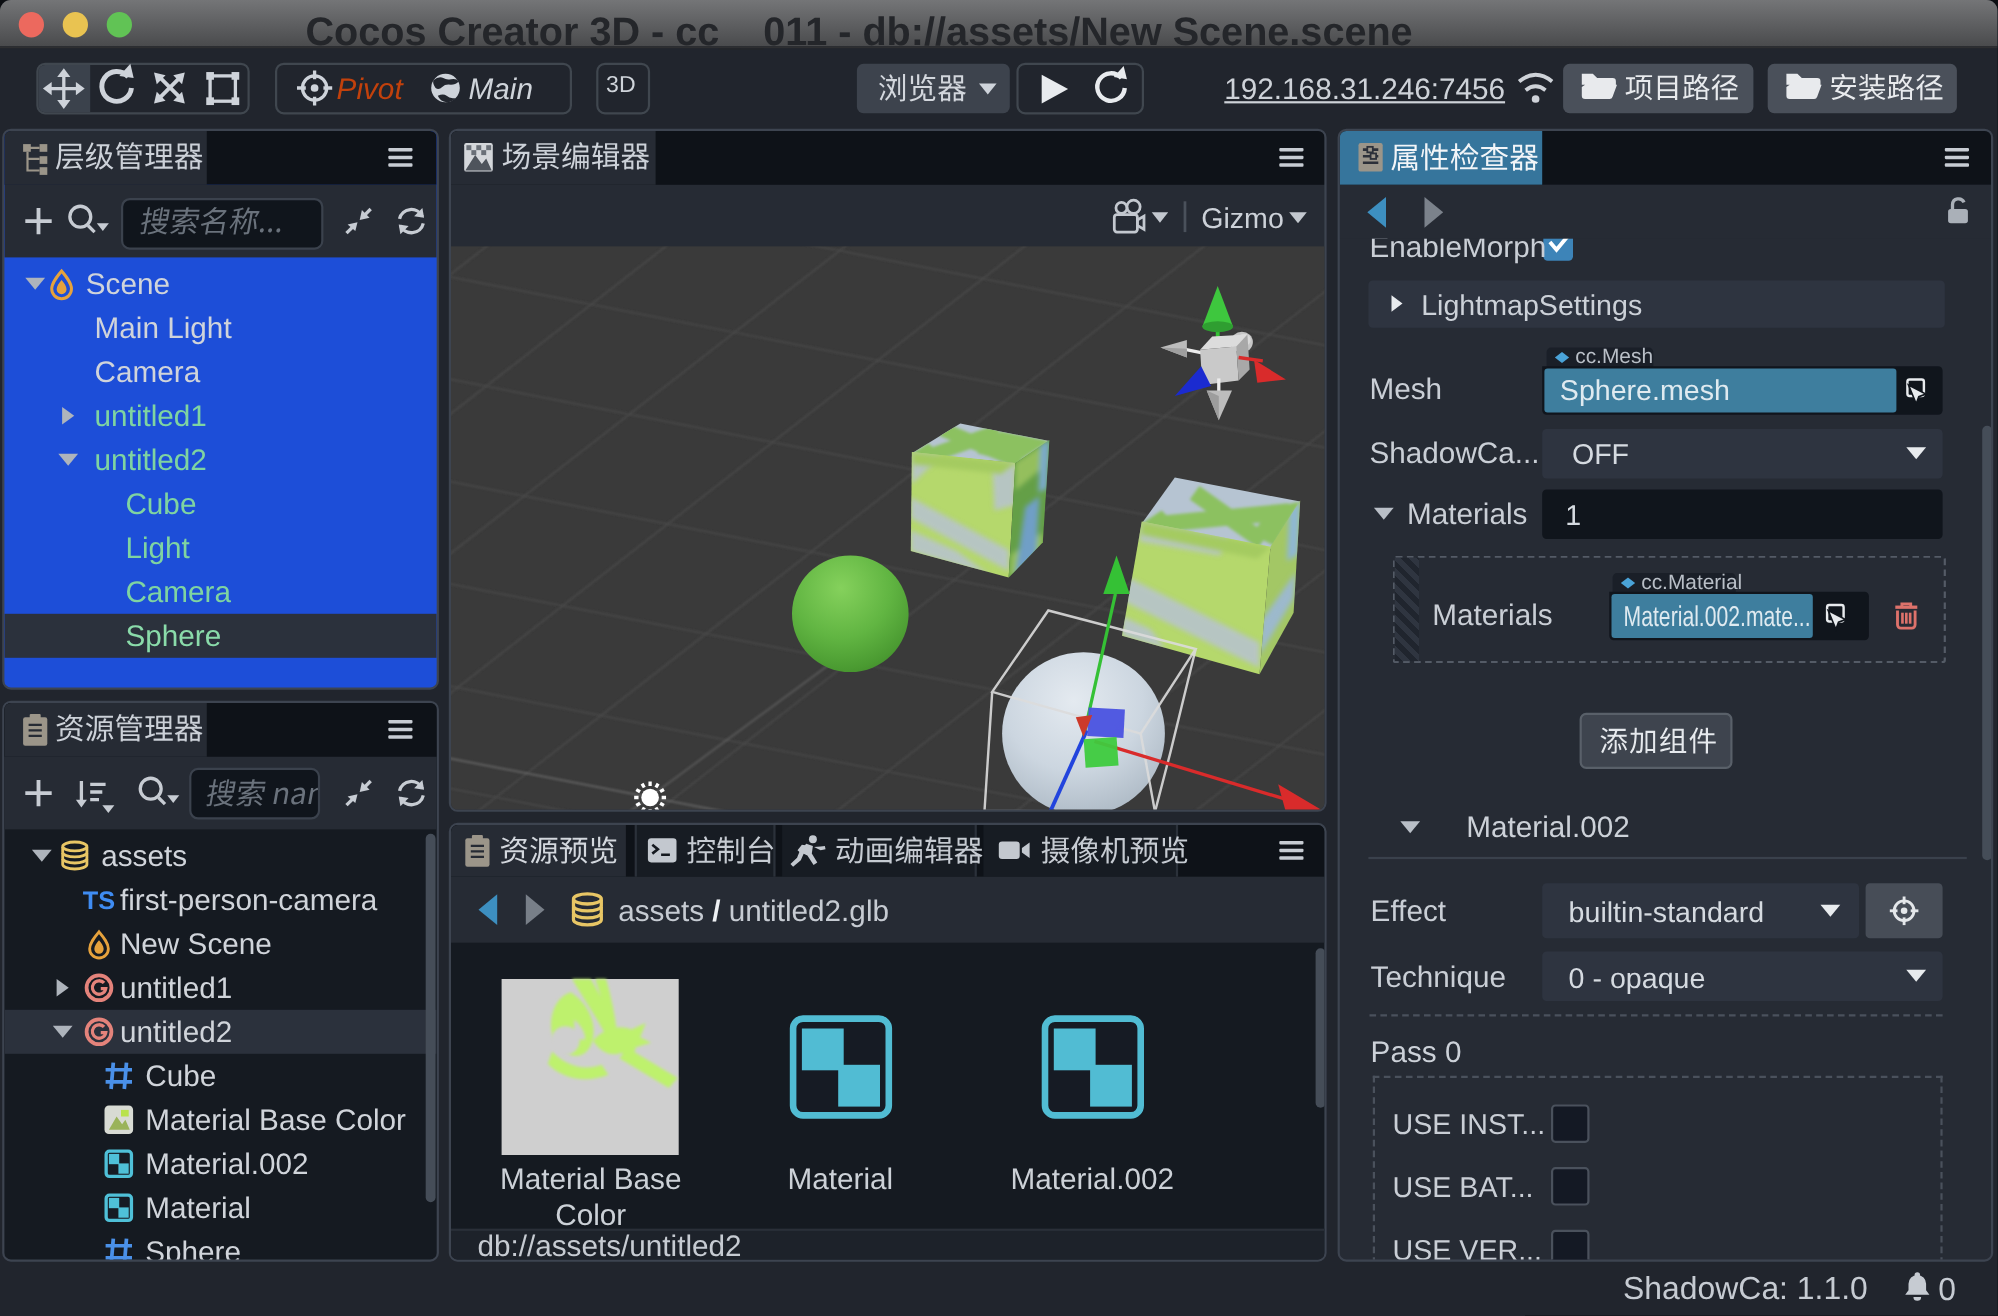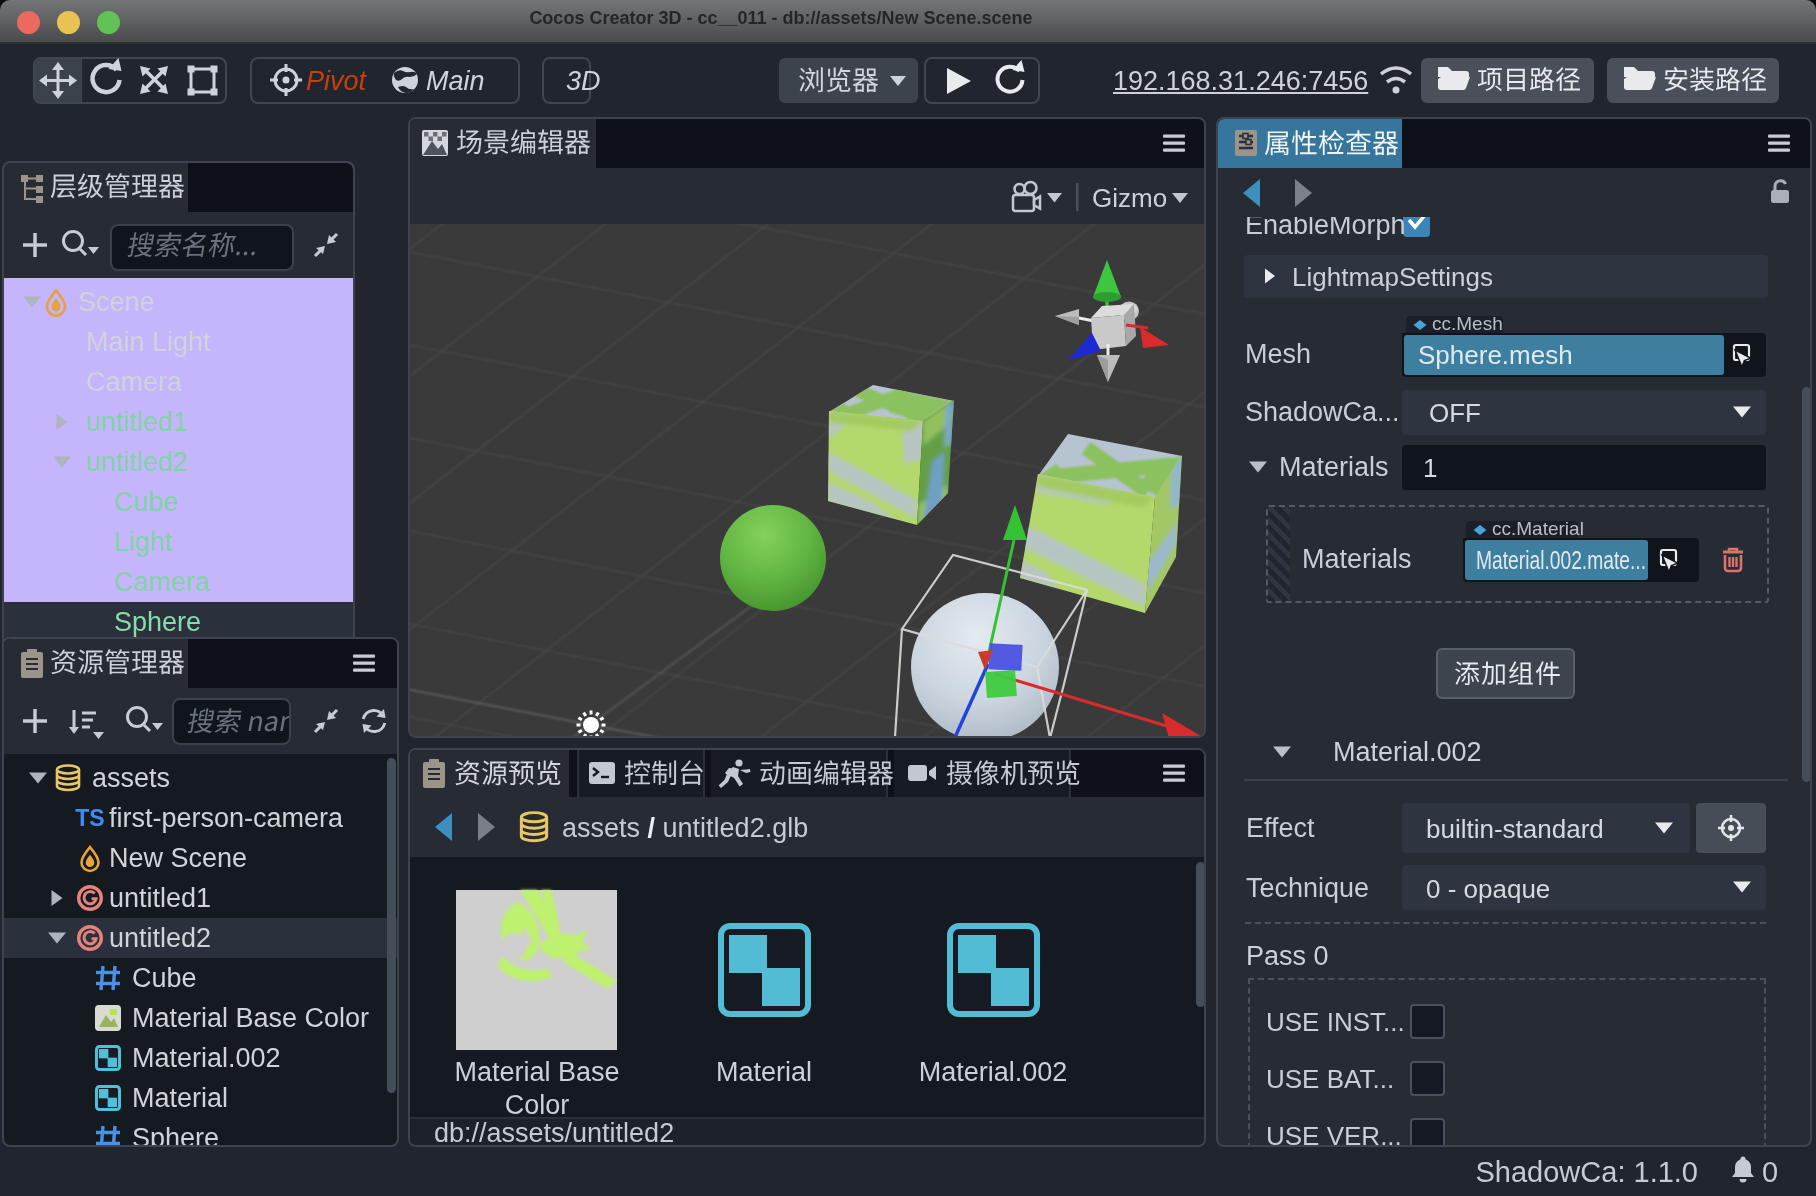--- a/index.html
+++ b/index.html
@@ -8,26 +8,26 @@
 .tabstrip{position:absolute;left:0;top:0;right:0;height:49px;background:#0e1218;}
 .txt{position:absolute;white-space:pre;color:#ccd1d7;}
 </style></head>
 <body>
 
 <div class="abs" style="left:0;top:0;width:1816px;height:1196px;background:#21252d;border-radius:10px 10px 0 0;"></div>
 <div class="abs" style="left:0;top:0;width:1816px;height:44px;background:linear-gradient(#747577,#4a4b4d);border-bottom:2px solid #2e2f31;border-radius:10px 10px 0 0;"></div>
 <div class="abs" style="left:17px;top:11px;width:23px;height:23px;border-radius:50%;background:#ec695e;"></div>
 <div class="abs" style="left:57px;top:11px;width:23px;height:23px;border-radius:50%;background:#e9c351;"></div>
 <div class="abs" style="left:97px;top:11px;width:23px;height:23px;border-radius:50%;background:#61c355;"></div>
-<div class="txt" style="left:0;top:8px;width:1562px;text-align:center;font-size:18px;font-weight:700;color:#24262a;">Cocos Creator 3D - cc__011 - db://assets/New Scene.scene</div>
+<div class="txt" style="left:0;top:8px;width:1562px;text-align:center;font-size:36px;font-weight:700;color:#24262a;">Cocos Creator 3D - cc__011 - db://assets/New Scene.scene</div>
 <div class="abs" style="left:33px;top:57px;width:194px;height:47px;border:2px solid #40474f;border-radius:8px;"></div>
 <div class="abs" style="left:35px;top:59px;width:47px;height:43px;background:#3b424c;border-radius:6px 0 0 6px;"></div>
 <div class="abs" style="left:250px;top:57px;width:270px;height:47px;border:2px solid #40474f;border-radius:8px;"></div>
 <div class="abs" style="left:542px;top:57px;width:49px;height:47px;border:2px solid #40474f;border-radius:8px;"></div>
-<div class="txt" style="left:551px;top:66px;font-size:27px;font-style:italic;color:#cfd4da;margin-left:15px;">3D</div>
+<div class="txt" style="left:551px;top:66px;font-size:21px;color:#cfd4da;">3D</div>
 <div class="txt" style="left:306px;top:66px;font-size:27px;font-style:italic;color:#c2410c;">Pivot</div>
 <div class="txt" style="left:426px;top:66px;font-size:27px;font-style:italic;color:#cfd4da;">Main</div>
 <div class="abs" style="left:779px;top:58px;width:139px;height:45px;background:#3d434d;border-radius:6px;"></div>
 <div class="abs" style="left:924px;top:57px;width:116px;height:47px;border:2px solid #40474f;border-radius:8px;"></div>
 <div class="txt" style="left:1113px;top:66px;font-size:27px;color:#ced2d8;text-decoration:underline;">192.168.31.246:7456</div>
 <div class="abs" style="left:1421px;top:58px;width:173px;height:45px;background:#4a505a;border-radius:6px;"></div>
 <div class="abs" style="left:1607px;top:58px;width:172px;height:45px;background:#4a505a;border-radius:6px;"></div>
 <svg class="abs" style="left:0;top:0;" width="1816" height="115">
     <g stroke="#ced3da" stroke-width="3" fill="#ced3da">
 <line x1="58" y1="68" x2="58" y2="93"></line>
@@ -75,21 +75,21 @@
 <path d="M1381 74 q15 -12 30 0"></path>
       <path d="M1387 82 q9 -7 18 0"></path>
     </g>
     <circle cx="1396" cy="90" r="3.5" fill="#ced2d8"></circle>
     <path d="M1438 67 h10 l4 4 h14 a3 3 0 0 1 3 3 v3 h-31 Z M1438 79 l3 -2 h29 l-4 11 a3 3 0 0 1 -3 2 h-22 a3 3 0 0 1 -3 -3 Z" fill="#e8eaed"></path>
     <path d="M1624 67 h10 l4 4 h14 a3 3 0 0 1 3 3 v3 h-31 Z M1624 79 l3 -2 h29 l-4 11 a3 3 0 0 1 -3 2 h-22 a3 3 0 0 1 -3 -3 Z" fill="#e8eaed"></path>
 <path transform="translate(798,90)" d="M18.5 -19.8V-3.7H20.3V-19.8ZM22.9 -22.7V-0.1C22.9 0.3 22.8 0.4 22.5 0.4C22.1 0.4 21 0.4 19.8 0.4C20 0.9 20.3 1.7 20.4 2.2C22.1 2.2 23.2 2.1 23.8 1.8C24.5 1.5 24.8 1 24.8 -0.1V-22.7ZM2.2 -20.9C3.5 -19.8 5 -18.2 5.6 -17.2L7 -18.4C6.3 -19.4 4.8 -20.9 3.6 -21.9ZM1.1 -13.6C2.5 -12.6 4.1 -11.2 4.9 -10.2L6.2 -11.5C5.4 -12.4 3.8 -13.8 2.4 -14.7ZM1.7 0.3 3.4 1.4C4.5 -1 5.9 -4.2 6.9 -6.8L5.3 -7.9C4.3 -5 2.8 -1.7 1.7 0.3ZM8 -13C9.3 -11.4 10.6 -9.5 11.7 -7.6C10.5 -4.4 8.8 -1.8 6.5 0.2C6.9 0.6 7.6 1.3 7.9 1.7C10 -0.3 11.6 -2.7 12.9 -5.6C13.9 -3.9 14.7 -2.2 15.1 -0.9L16.8 -2C16.2 -3.7 15.1 -5.8 13.7 -7.9C14.6 -10.4 15.2 -13.2 15.7 -16.2H17.4V-18.1H7.5V-16.2H13.7C13.4 -14 13 -11.9 12.4 -9.9C11.5 -11.3 10.5 -12.7 9.5 -14ZM10.3 -21.8C10.9 -20.6 11.8 -19 12.1 -18.1L13.9 -18.8C13.5 -19.8 12.7 -21.3 11.9 -22.5Z M44.4 -16.9C45.8 -15.6 47.3 -13.8 48 -12.5L49.8 -13.4C49.1 -14.6 47.6 -16.4 46.1 -17.6ZM30.1 -21.2V-13.6H32.1V-21.2ZM35.7 -22.4V-12.7H37.7V-22.4ZM41.3 -4.9V-0.7C41.3 1.3 41.9 1.8 44.6 1.8C45.1 1.8 48.8 1.8 49.3 1.8C51.5 1.8 52.1 1 52.3 -2.1C51.8 -2.2 50.9 -2.4 50.5 -2.8C50.4 -0.3 50.2 0.1 49.1 0.1C48.4 0.1 45.4 0.1 44.8 0.1C43.5 0.1 43.3 -0.1 43.3 -0.7V-4.9ZM39.3 -8.8V-6.7C39.3 -4.5 38.6 -1.5 28.8 0.6C29.2 1 29.8 1.8 30.1 2.2C40.3 -0.2 41.4 -3.8 41.4 -6.6V-8.8ZM32.3 -11.9V-3.3H34.3V-10H47V-3.4H49.1V-11.9ZM42.8 -22.7C42.1 -19.7 40.8 -16.6 39.2 -14.6C39.7 -14.4 40.5 -13.9 40.9 -13.6C41.8 -14.8 42.7 -16.4 43.4 -18.1H52.2V-19.9H44.1C44.3 -20.7 44.5 -21.5 44.8 -22.3Z M59.3 -19.7H63.9V-15.9H59.3ZM70.8 -19.7H75.7V-15.9H70.8ZM70.6 -13.1C71.7 -12.6 73.1 -12 74 -11.3H66.2C66.8 -12.2 67.4 -13.1 67.8 -14L65.8 -14.4V-21.5H57.5V-14.1H65.6C65.2 -13.2 64.6 -12.3 63.8 -11.3H55.4V-9.5H62C60.2 -7.9 57.8 -6.5 54.8 -5.3C55.2 -5 55.7 -4.3 55.9 -3.8L57.5 -4.5V2.2H59.3V1.4H63.9V2H65.8V-6.2H60.6C62.2 -7.2 63.6 -8.3 64.7 -9.5H69.7C70.8 -8.3 72.3 -7.1 74 -6.2H69V2.2H70.8V1.4H75.7V2H77.6V-4.4L78.9 -4C79.2 -4.5 79.8 -5.2 80.2 -5.6C77.3 -6.3 74.3 -7.8 72.2 -9.5H79.6V-11.3H74.9L75.6 -12.1C74.7 -12.8 73 -13.7 71.6 -14.1ZM68.9 -21.5V-14.1H77.6V-21.5ZM59.3 -0.4V-4.4H63.9V-0.4ZM70.8 -0.4V-4.4H75.7V-0.4Z" fill="#d2d6dc"></path>
 <path transform="translate(1477,89)" d="M16.1 -13V-7.5C16.1 -4.8 15.4 -1.5 8.3 0.5C8.7 0.9 9.3 1.6 9.5 2C16.9 -0.3 18 -4.1 18 -7.5V-13ZM17.9 -2.4C19.9 -1.1 22.5 0.8 23.7 2.1L25 0.7C23.7 -0.5 21.1 -2.3 19.1 -3.6ZM0.8 -4.8 1.2 -2.8C3.6 -3.6 6.8 -4.7 9.9 -5.7L9.6 -7.4L6.4 -6.4V-16.9H9.4V-18.8H1.2V-16.9H4.5V-5.8ZM10.8 -16.2V-4H12.7V-14.5H21.2V-4H23.2V-16.2H17C17.4 -17 17.8 -18 18.3 -18.9H24.9V-20.7H9.9V-18.9H15.9C15.7 -18 15.4 -17.1 15 -16.2Z M32.1 -12.2H45.7V-7.9H32.1ZM32.1 -14.1V-18.3H45.7V-14.1ZM32.1 -6.1H45.7V-1.7H32.1ZM30.1 -20.2V1.9H32.1V0.2H45.7V1.9H47.8V-20.2Z M56.1 -19H61V-14.5H56.1ZM53 -1.1 53.3 0.8C56.1 0.2 59.8 -0.8 63.4 -1.7L63.2 -3.4L59.8 -2.6V-7.3H62.5C62.9 -6.9 63.3 -6.3 63.5 -6C64 -6.2 64.5 -6.4 65 -6.7V2H66.8V1.1H73.4V1.9H75.2V-6.7L76.1 -6.3C76.4 -6.8 76.9 -7.5 77.3 -7.9C74.9 -8.8 73 -10.2 71.3 -11.8C73 -13.7 74.3 -16 75.2 -18.7L73.9 -19.3L73.6 -19.2H68.5C68.8 -19.9 69.1 -20.6 69.4 -21.4L67.5 -21.9C66.5 -18.7 64.8 -15.8 62.8 -13.8V-20.7H54.3V-12.7H58V-2.2L56 -1.7V-10.3H54.3V-1.4ZM66.8 -0.7V-5.7H73.4V-0.7ZM72.7 -17.5C72 -15.9 71.1 -14.4 70.1 -13.1C69 -14.4 68.1 -15.7 67.5 -17L67.7 -17.5ZM66.2 -7.4C67.6 -8.2 68.9 -9.2 70.1 -10.5C71.2 -9.3 72.5 -8.2 74 -7.4ZM68.9 -11.8C67.2 -10 65.1 -8.7 63 -7.7V-9H59.8V-12.7H62.8V-13.6C63.2 -13.3 63.9 -12.7 64.1 -12.4C65 -13.2 65.8 -14.2 66.5 -15.4C67.2 -14.2 67.9 -13 68.9 -11.8Z M84.7 -21.8C83.6 -19.9 81.3 -17.8 79.3 -16.4C79.6 -16 80.1 -15.3 80.3 -14.8C82.6 -16.4 85 -18.8 86.5 -21.1ZM88 -20.5V-18.7H98C95.3 -15.2 90.5 -12.4 86.1 -10.9C86.5 -10.6 87 -9.8 87.3 -9.4C89.8 -10.3 92.4 -11.6 94.8 -13.2C97.3 -12.1 100.3 -10.6 101.8 -9.5L102.9 -11.1C101.4 -12.1 98.7 -13.4 96.4 -14.4C98.3 -15.9 99.9 -17.7 101.1 -19.7L99.7 -20.5L99.3 -20.5ZM88 -8.6V-6.8H93.7V-0.5H86.4V1.4H102.9V-0.5H95.7V-6.8H101.3V-8.6ZM85.1 -16C83.7 -13.4 81.2 -10.7 78.9 -9C79.2 -8.5 79.8 -7.5 80 -7.1C80.9 -7.8 81.8 -8.7 82.7 -9.7V2.1H84.7V-12.1C85.5 -13.1 86.2 -14.2 86.9 -15.4Z" fill="#e8eaed"></path>
 <path transform="translate(1663,89)" d="M10.8 -21.4C11.2 -20.6 11.6 -19.7 12 -18.8H2.4V-13.6H4.4V-17H21.6V-13.6H23.6V-18.8H14.3C13.9 -19.7 13.3 -21 12.8 -21.9ZM17.1 -9.8C16.2 -7.7 15.1 -6 13.6 -4.6C11.8 -5.4 9.9 -6.1 8.1 -6.7C8.7 -7.6 9.4 -8.7 10.1 -9.8ZM7.8 -9.8C6.8 -8.3 5.8 -6.9 5 -5.8C7.2 -5.1 9.5 -4.2 11.9 -3.2C9.3 -1.6 6.1 -0.5 2.1 0.2C2.5 0.7 3.1 1.5 3.4 2C7.6 1.1 11.2 -0.3 13.9 -2.4C17.2 -0.9 20.2 0.6 22.2 1.9L23.8 0.2C21.8 -1.1 18.8 -2.5 15.6 -3.8C17.2 -5.4 18.4 -7.4 19.3 -9.8H24.3V-11.7H11.2C11.9 -13 12.5 -14.3 13.1 -15.5L10.9 -15.9C10.4 -14.6 9.7 -13.1 8.9 -11.7H1.8V-9.8Z M27.8 -19.3C28.9 -18.5 30.3 -17.3 30.9 -16.5L32.2 -17.7C31.5 -18.5 30.1 -19.7 29 -20.4ZM37.4 -9.8C37.7 -9.2 38 -8.6 38.3 -8H27.4V-6.4H36.4C34 -4.7 30.3 -3.3 27 -2.7C27.3 -2.3 27.8 -1.6 28.1 -1.2C29.6 -1.6 31.2 -2.1 32.8 -2.7V-1C32.8 0.1 31.9 0.5 31.4 0.6C31.6 1 32 1.8 32.1 2.2C32.6 1.9 33.5 1.7 41 0C40.9 -0.4 41 -1.1 41 -1.6L34.7 -0.3V-3.6C36.3 -4.4 37.7 -5.4 38.8 -6.4C40.9 -2.2 44.7 0.7 49.9 1.9C50.1 1.4 50.6 0.7 51 0.3C48.5 -0.2 46.4 -1.1 44.6 -2.3C46.1 -3 47.9 -4 49.2 -4.9L47.8 -6C46.7 -5.1 44.9 -4 43.4 -3.2C42.3 -4.2 41.4 -5.2 40.7 -6.4H50.7V-8H40.5C40.2 -8.8 39.7 -9.6 39.3 -10.3ZM42.2 -21.8V-18.3H36V-16.5H42.2V-12.4H36.8V-10.7H49.8V-12.4H44.2V-16.5H50.3V-18.3H44.2V-21.8ZM27 -12.6 27.6 -11 33.1 -13.5V-9.6H34.9V-21.8H33.1V-15.3C30.8 -14.3 28.5 -13.2 27 -12.6Z M56.1 -19H61V-14.5H56.1ZM53 -1.1 53.3 0.8C56.1 0.2 59.8 -0.8 63.4 -1.7L63.2 -3.4L59.8 -2.6V-7.3H62.5C62.9 -6.9 63.3 -6.3 63.5 -6C64 -6.2 64.5 -6.4 65 -6.7V2H66.8V1.1H73.4V1.9H75.2V-6.7L76.1 -6.3C76.4 -6.8 76.9 -7.5 77.3 -7.9C74.9 -8.8 73 -10.2 71.3 -11.8C73 -13.7 74.3 -16 75.2 -18.7L73.9 -19.3L73.6 -19.2H68.5C68.8 -19.9 69.1 -20.6 69.4 -21.4L67.5 -21.9C66.5 -18.7 64.8 -15.8 62.8 -13.8V-20.7H54.3V-12.7H58V-2.2L56 -1.7V-10.3H54.3V-1.4ZM66.8 -0.7V-5.7H73.4V-0.7ZM72.7 -17.5C72 -15.9 71.1 -14.4 70.1 -13.1C69 -14.4 68.1 -15.7 67.5 -17L67.7 -17.5ZM66.2 -7.4C67.6 -8.2 68.9 -9.2 70.1 -10.5C71.2 -9.3 72.5 -8.2 74 -7.4ZM68.9 -11.8C67.2 -10 65.1 -8.7 63 -7.7V-9H59.8V-12.7H62.8V-13.6C63.2 -13.3 63.9 -12.7 64.1 -12.4C65 -13.2 65.8 -14.2 66.5 -15.4C67.2 -14.2 67.9 -13 68.9 -11.8Z M84.7 -21.8C83.6 -19.9 81.3 -17.8 79.3 -16.4C79.6 -16 80.1 -15.3 80.3 -14.8C82.6 -16.4 85 -18.8 86.5 -21.1ZM88 -20.5V-18.7H98C95.3 -15.2 90.5 -12.4 86.1 -10.9C86.5 -10.6 87 -9.8 87.3 -9.4C89.8 -10.3 92.4 -11.6 94.8 -13.2C97.3 -12.1 100.3 -10.6 101.8 -9.5L102.9 -11.1C101.4 -12.1 98.7 -13.4 96.4 -14.4C98.3 -15.9 99.9 -17.7 101.1 -19.7L99.7 -20.5L99.3 -20.5ZM88 -8.6V-6.8H93.7V-0.5H86.4V1.4H102.9V-0.5H95.7V-6.8H101.3V-8.6ZM85.1 -16C83.7 -13.4 81.2 -10.7 78.9 -9C79.2 -8.5 79.8 -7.5 80 -7.1C80.9 -7.8 81.8 -8.7 82.7 -9.7V2.1H84.7V-12.1C85.5 -13.1 86.2 -14.2 86.9 -15.4Z" fill="#e8eaed"></path>
 </svg>
-<div class="panel" style="left:2px;top:117px;width:353px;height:510px;background:#c4b5fd;margin-top:44px;">
+<div class="panel" style="left:2px;top:117px;width:397px;height:510px;background:#1d4ed8;">
     <div class="tabstrip"></div>
     <div class="abs" style="left:0;top:0;width:184px;height:49px;background:#262b34;"></div>
     <div class="abs" style="left:0;top:49px;width:100%;height:66px;background:#262b34;"></div>
     <div class="abs" style="left:106px;top:61px;width:184px;height:47px;background:#10151c;border:2px solid #3b424d;border-radius:8px;"></div>
     <div class="abs" style="left:0;top:439px;width:100%;height:40px;background:#2b313c;"></div>
     <svg class="abs" style="left:0;top:0" width="397" height="510">
       <g transform="translate(28,24)" stroke="#9b9589" stroke-width="2" fill="#9b9589">
         <rect x="-11" y="-12" width="7" height="7" stroke="none"></rect>
         <rect x="4" y="-12" width="7" height="7" stroke="none"></rect>
         <rect x="4" y="-1" width="7" height="7" stroke="none"></rect>

